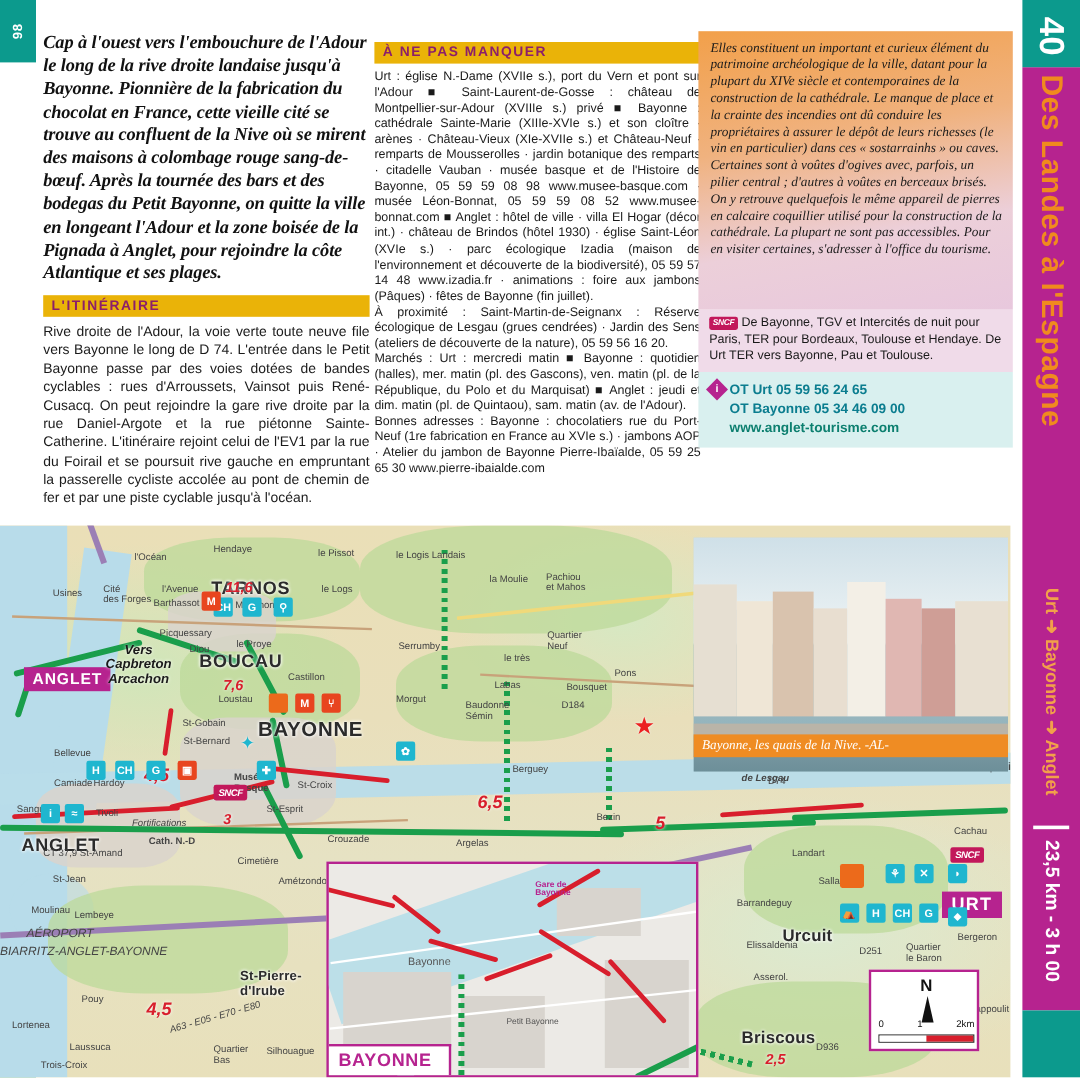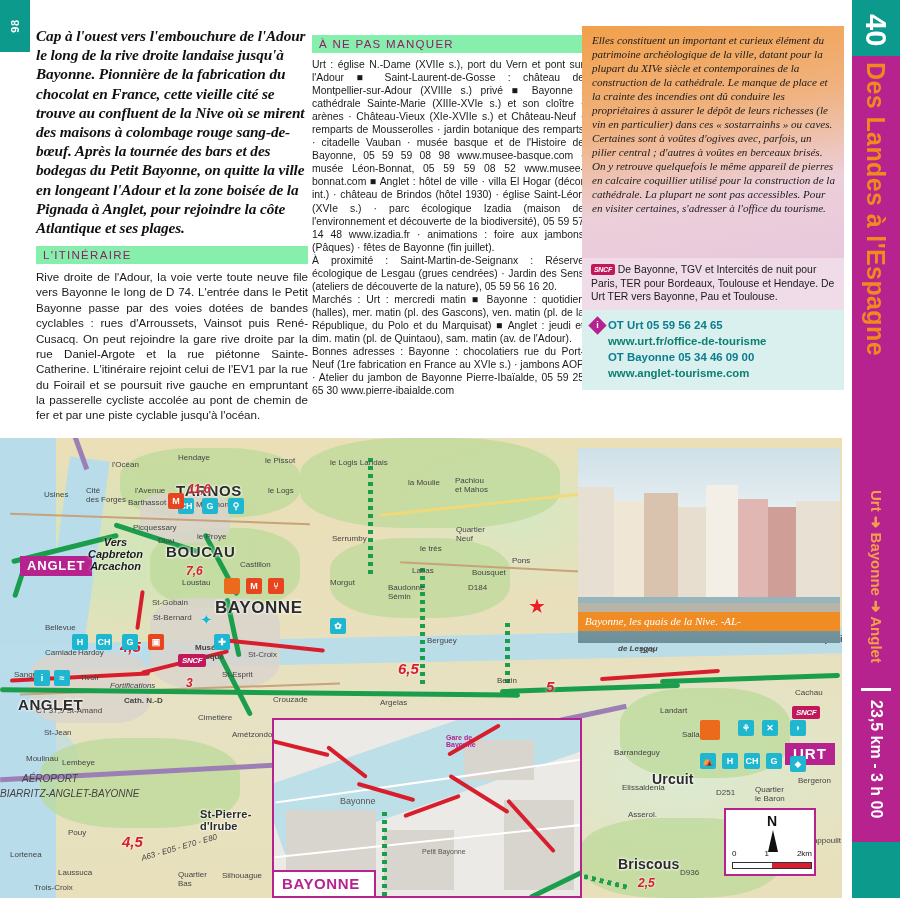--- a/index.html
+++ b/index.html
@@ -76,22 +76,22 @@
 
   .intro {
     font-family: "Liberation Serif", serif;
     font-style: italic; font-weight: bold;
     font-size: 15.3px; line-height: 1.255;
     color: #111; letter-spacing: -0.1px;
   }
 
   .bar {
     margin-top: 9px; margin-bottom: 5px;
-    background: #86efac; color: #8c1f6a;
-    font-size: 11.5px; font-weight: normal; letter-spacing: 1.3px;
+    background: #eab308; color: #8c1f6a;
+    font-size: 11.5px; font-weight: bold; letter-spacing: 1.3px;
     padding: 3px 6px 3px 7px;
   }
   .bar-inner { display: block; }
 
   .body-txt {
     font-size: 11.6px; line-height: 1.325; color: #1a1a1a;
     text-align: justify;
   }
 
   
@@ -356,21 +356,20 @@
 
     <div class="col" id="col3">
       <div class="caves">
         <p>Elles constituent un important et curieux élément du patrimoine archéologique de la ville, datant pour la plupart du XIVe siècle et contemporaines de la construction de la cathédrale. Le manque de place et la crainte des incendies ont dû conduire les propriétaires à assurer le dépôt de leurs richesses (le vin en particulier) dans ces « sostarrainhs » ou caves. Certaines sont à voûtes d'ogives avec, parfois, un pilier central ; d'autres à voûtes en berceaux brisés. On y retrouve quelquefois le même appareil de pierres en calcaire coquillier utilisé pour la construction de la cathédrale. La plupart ne sont pas accessibles. Pour en visiter certaines, s'adresser à l'office du tourisme.</p>
       </div>
       <div class="train">
         <span class="badge-sncf">SNCF</span><span>De Bayonne, TGV et Intercités de nuit pour Paris, TER pour Bordeaux, Toulouse et Hendaye. De Urt TER vers Bayonne, Pau et Toulouse.</span>
       </div>
       <div class="tourisme">
         <div><span class="ti"></span><span>OT Urt  05 59 56 24 65</span></div>
-        <div class="lnk" style="padding-left:17px"><span>www.urt.fr/office-de-tourisme</span></div>
         <div style="padding-left:17px"><span>OT Bayonne  05 34 46 09 00</span></div>
         <div class="lnk" style="padding-left:17px"><span>www.anglet-tourisme.com</span></div>
       </div>
     </div>
   </div>
 
   <div class="maparea">
 
     <div class="ocean"></div>
     <div class="river2"></div>

